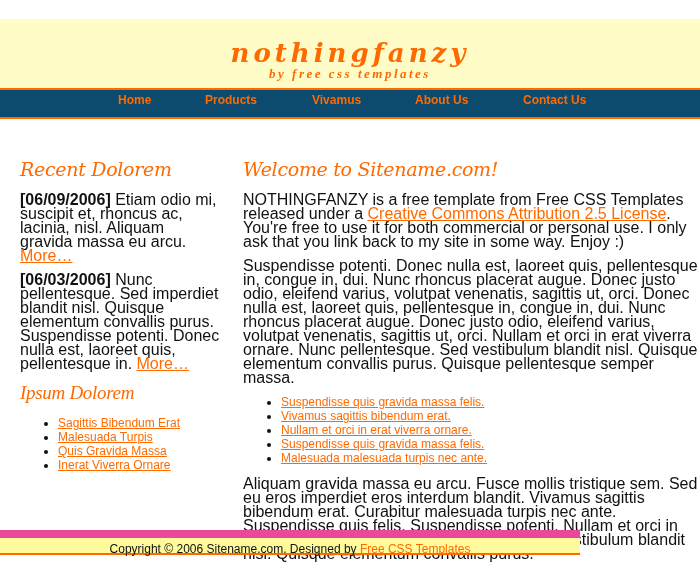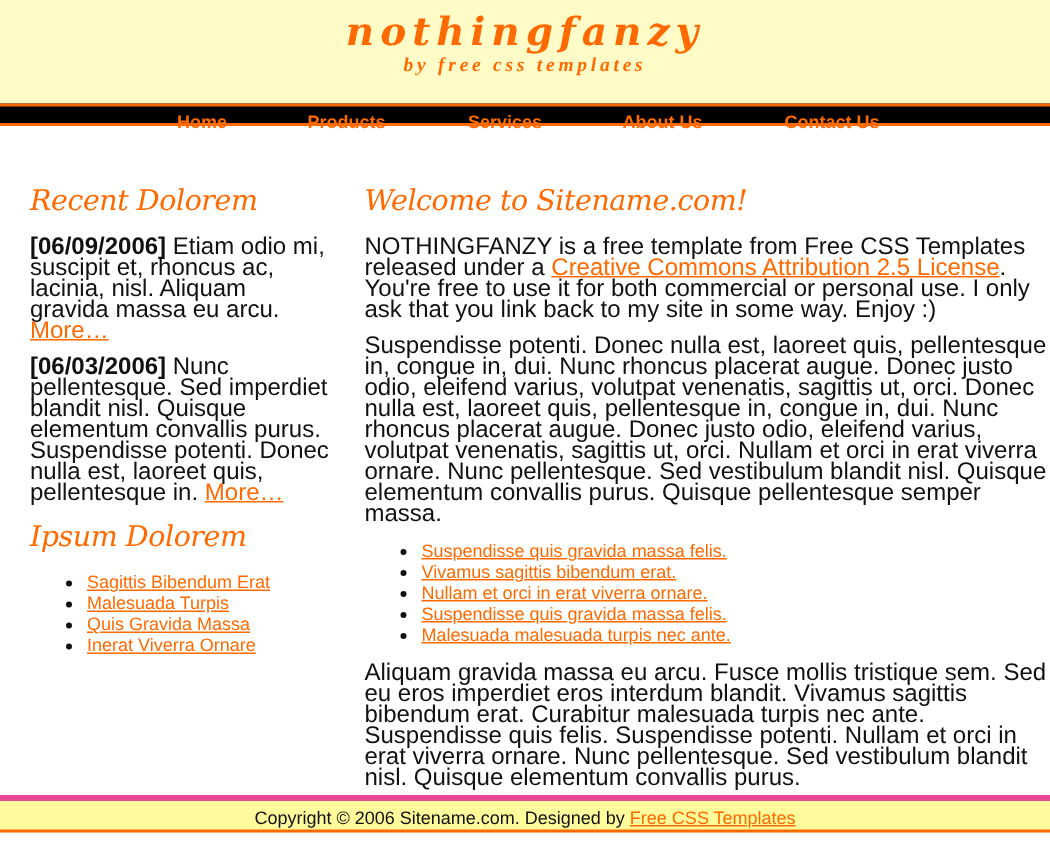--- a/index.html
+++ b/index.html
@@ -7,41 +7,42 @@
   body {
     width: 700px; height: 578px; overflow: hidden;
     background: #ffffff;
     font-family: "Liberation Sans", sans-serif;
     font-size: 12px; color: #111111;
   }
   #header {
     background: #FFFCC7;
     height: 69px;
     text-align: center;
-    padding-top: 8px;
+    padding-top: 20px;
+    margin-top: 19px;
   }
   #logo {
     font-family: "DejaVu Serif", serif;
     font-style: italic; font-weight: bold;
     color: #FF6A00;
     font-size: 26px; letter-spacing: 4px; line-height: 28px;
     margin: 0;
   }
   #tagline {
     font-family: Liberation Serif, serif;
     font-style: italic; font-weight: bold;
     color: #FF6A00;
     font-size: 13px; letter-spacing: 2.5px; line-height: 14px;
     margin: 0;
   }
   #menu {
-    background: #000000;
+    background: #0c4a6e;
     border-top: 2px solid #FF6A00;
     border-bottom: 2px solid #FF6A00;
-    height: 15px;
+    height: 31px;
     position: relative;
   }
   #menu a {
     position: absolute; top: 3px;
     color: #FF6A00; font-weight: bold; font-size: 12px;
     text-decoration: none;
     font-family: "Liberation Sans", sans-serif;
   }
   #content { position: relative; height: 436px; }
   #sidebar { position: absolute; left: 20px; top: 38px; width: 200px; }
@@ -49,42 +50,42 @@
   h2 {
     font-family: "DejaVu Serif", serif; font-style: italic; font-weight: normal;
     color: #FF6A00; font-size: 19px; margin: 0 0 12px 0; line-height: 24px;
     letter-spacing: -0.3px;
   }
   p { margin: 0 0 10px 0; line-height: 14px; font-size: 16px; }
   a.link { color: #FF6A00; text-decoration: underline; }
   .date { font-weight: bold; }
   ul { margin: 0 0 12px 0; padding-left: 38px; }
   ul li { line-height: 14px; font-size: 12px; }
-  #sidebar h2.second { margin-top: 4px; margin-bottom: 11px; }
+  #sidebar h2.second { margin-top: 4px; margin-bottom: 11px; font-family: Liberation Serif, serif; }
   #footer {
-    position: absolute; top: 530px; left: 0; width: 700px;
+    position: absolute; top: 530px; left: 0; width: 580px;
     background: #FFFA9B;
-    border-top: 4px solid #ec4899;
+    border-top: 8px solid #ec4899;
     border-bottom: 2px solid #FF6A00;
     height: 25px; text-align: center; padding-top: 4px;
     font-size: 12px;
   }
 </style>
 </head>
 <body>
 
 <div id="header">
   <h1 id="logo">nothingfanzy</h1>
   <p id="tagline">by free css templates</p>
 </div>
 
 <div id="menu">
   <a href="#" style="left:118px">Home</a>
   <a href="#" style="left:205px">Products</a>
-  <a href="#" style="left:312px">Services</a>
+  <a href="#" style="left:312px">Vivamus</a>
   <a href="#" style="left:415px">About Us</a>
   <a href="#" style="left:523px">Contact Us</a>
 </div>
 
 <div id="content">
   <div id="sidebar">
     <h2>Recent Dolorem</h2>
 
     <p>
       <span class="date">[06/09/2006]</span><span> Etiam odio mi, suscipit et, rhoncus ac, lacinia, nisl. Aliquam gravida massa eu arcu. </span><a href="#" class="link">More…</a>

